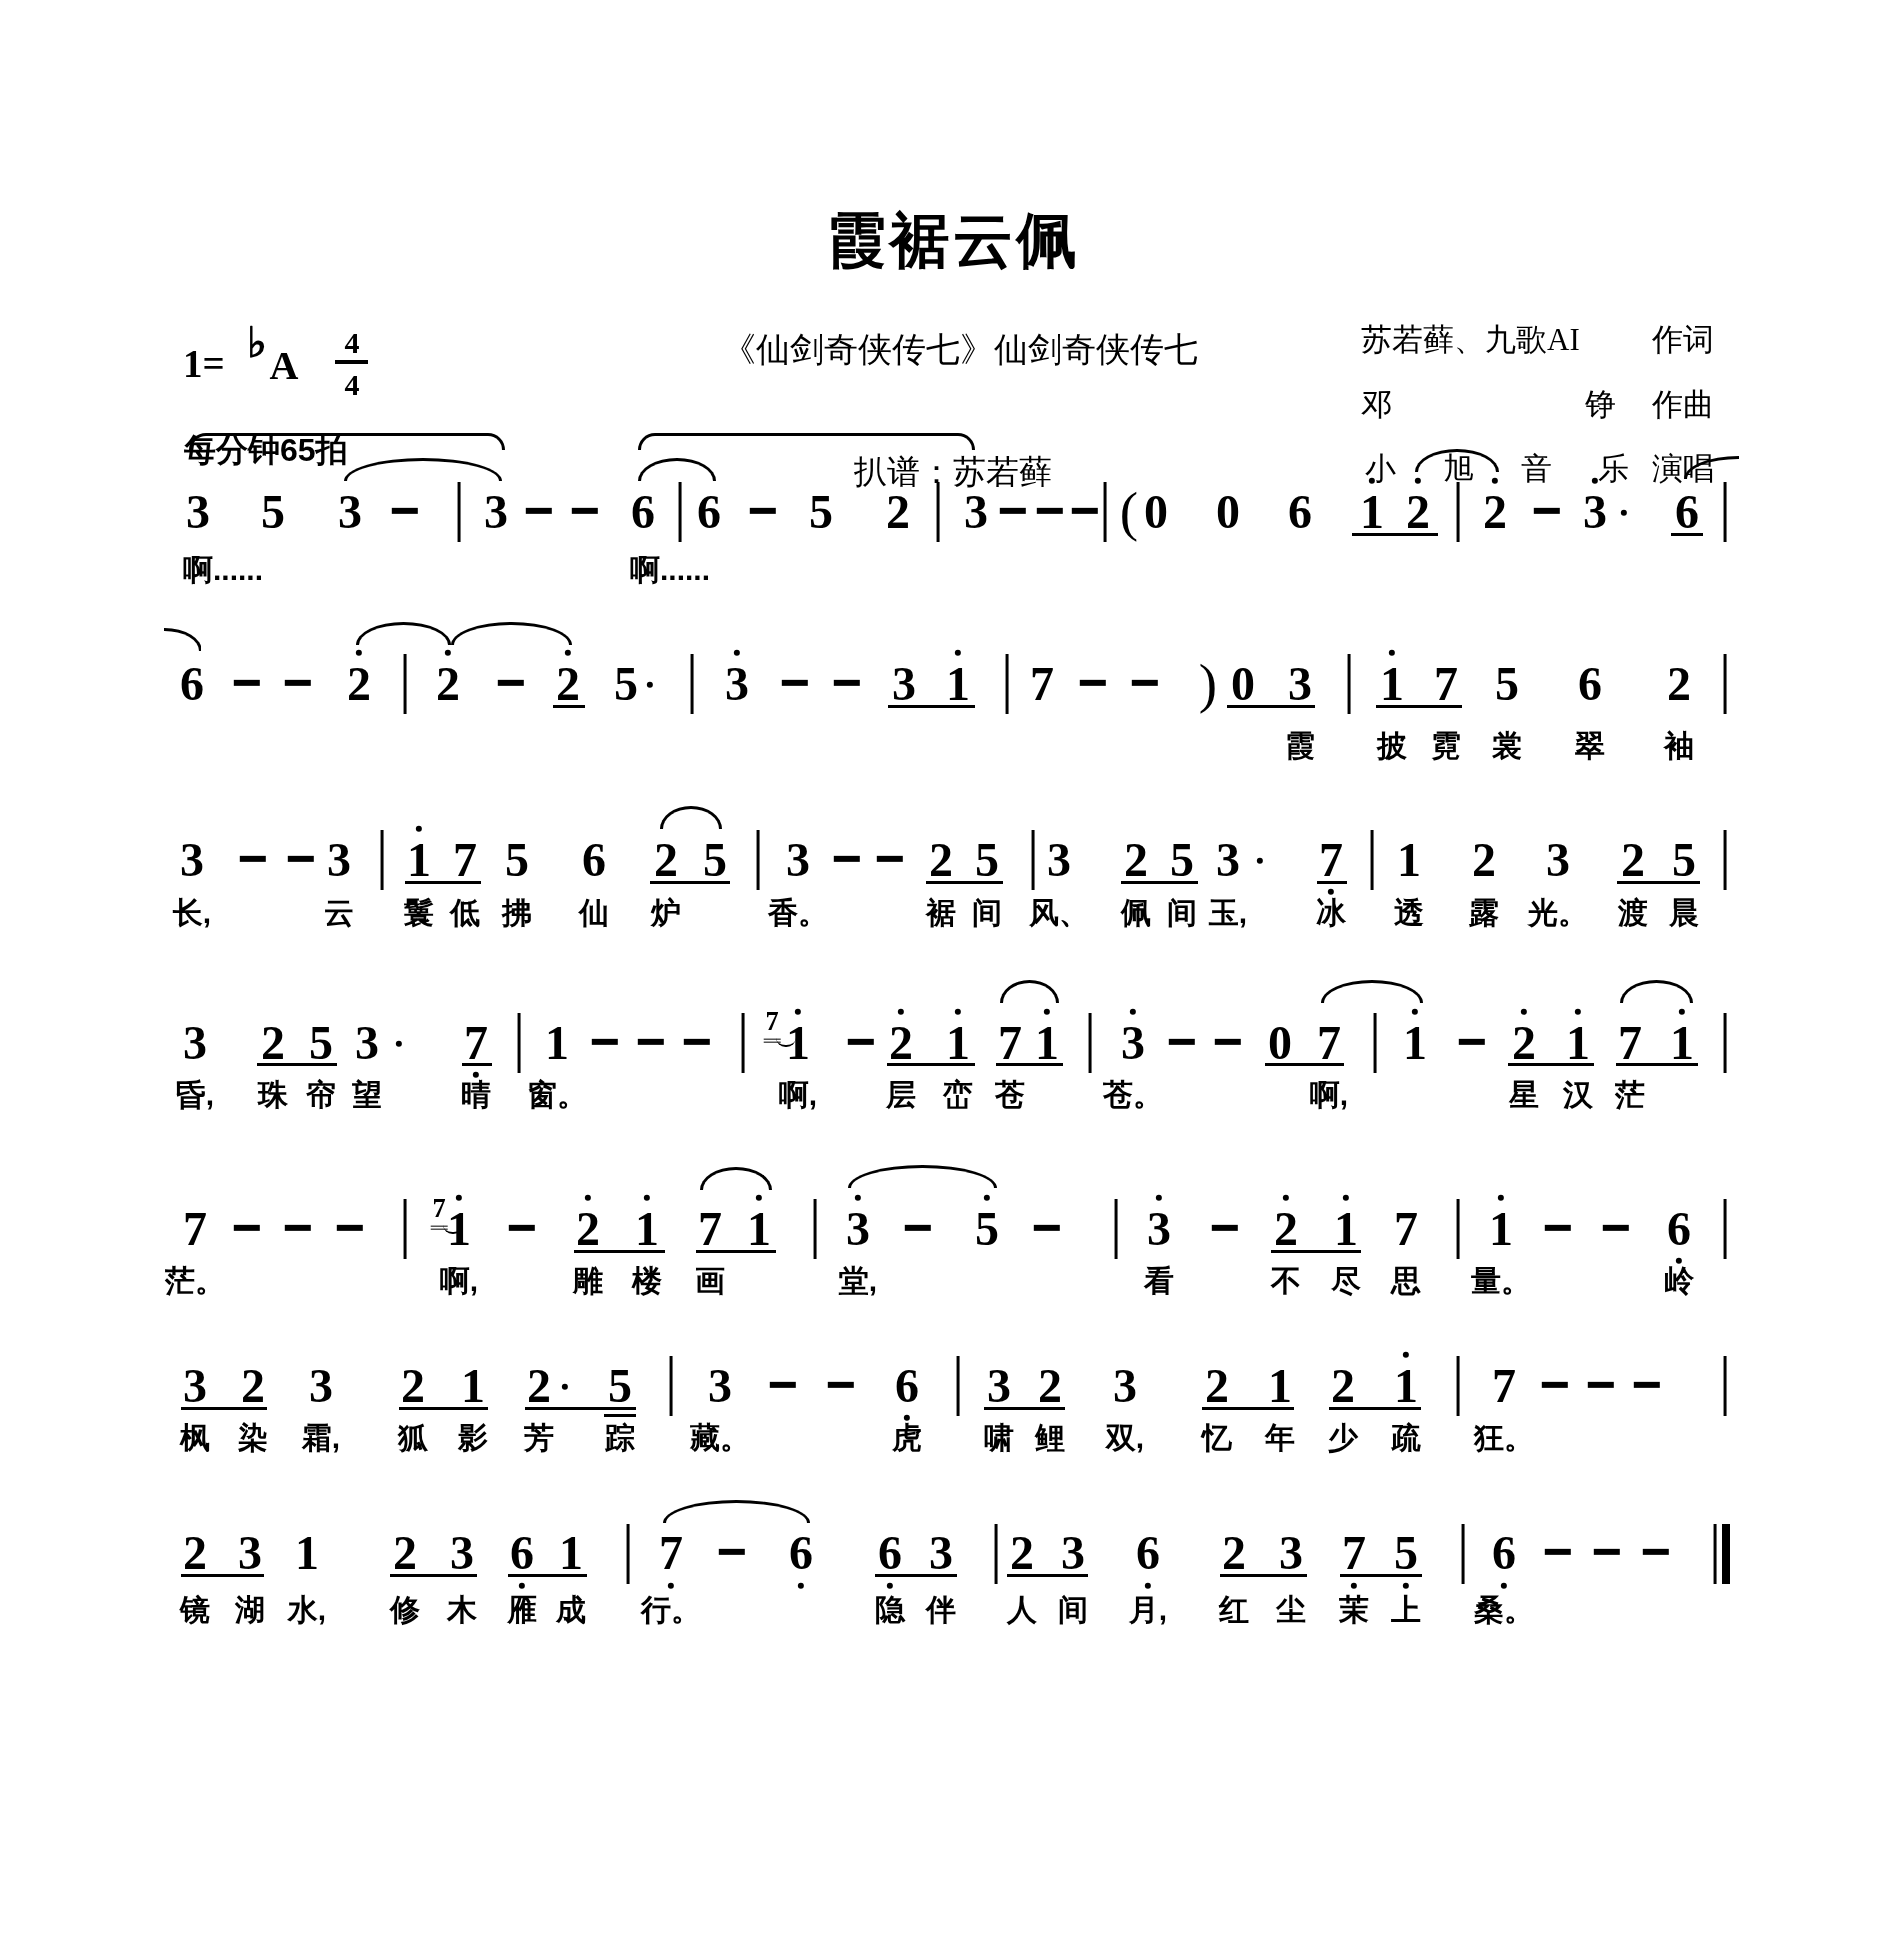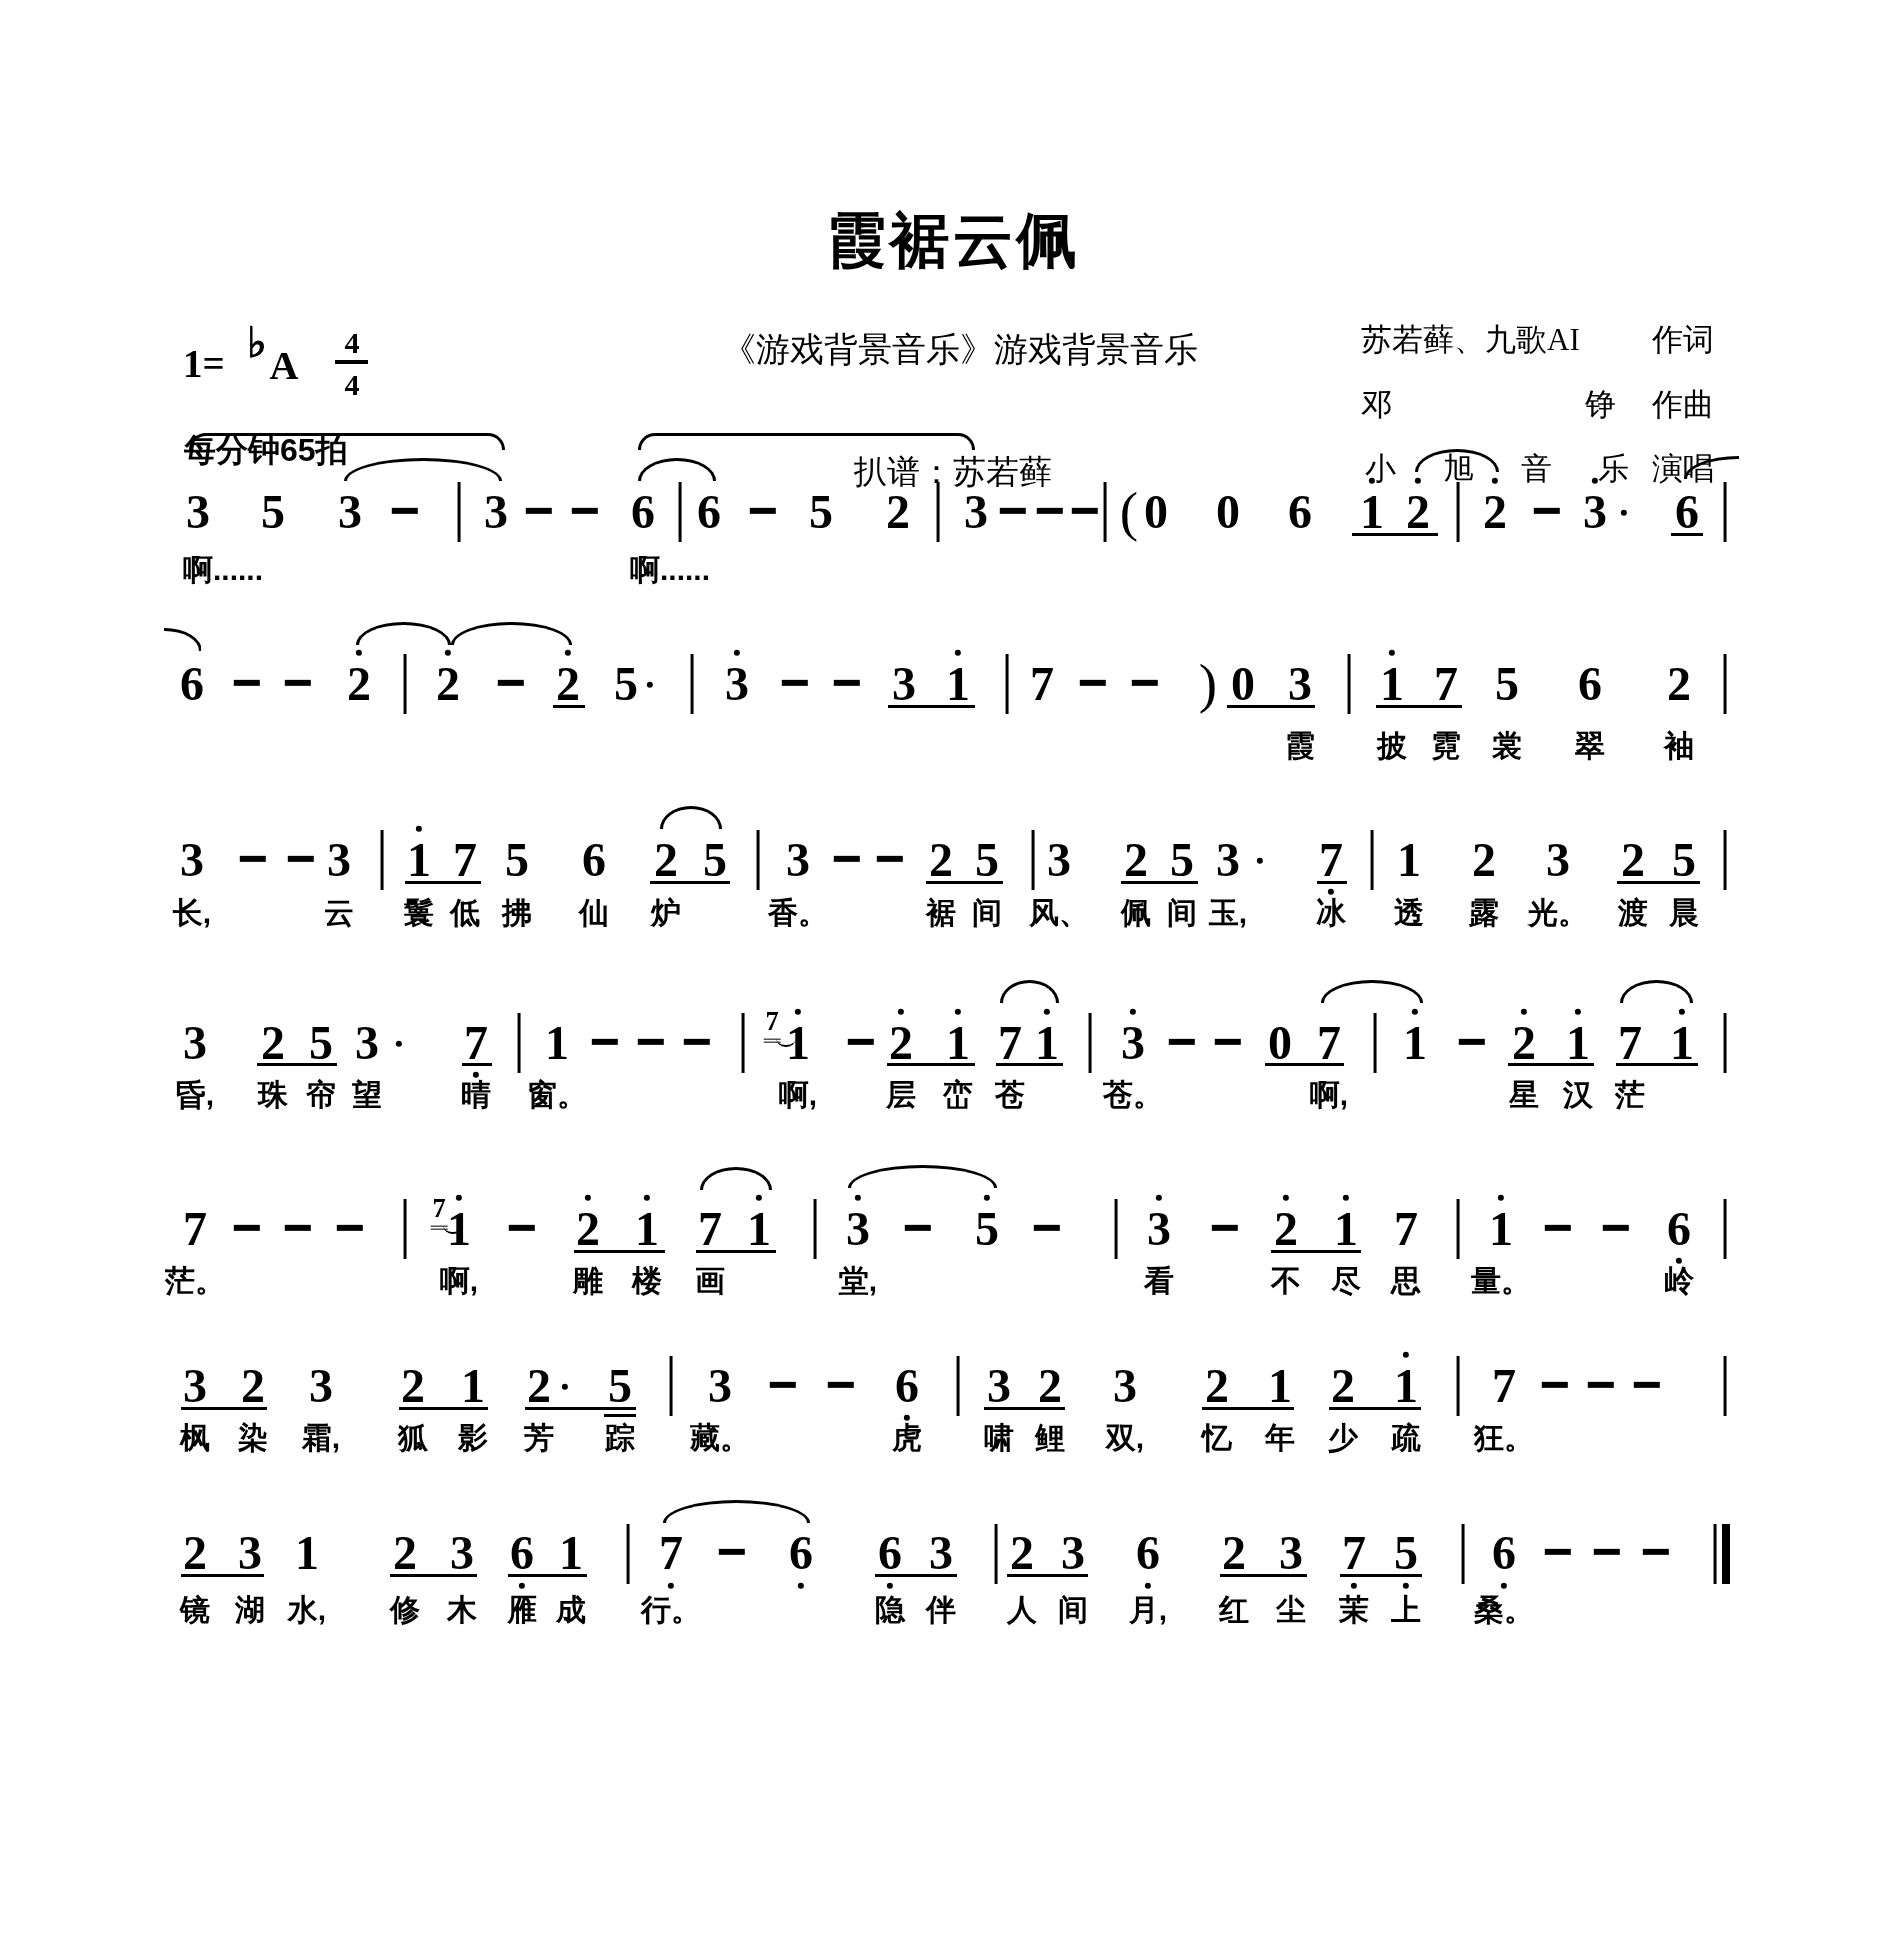--- a/index.html
+++ b/index.html
@@ -37,21 +37,21 @@
 
 <div id="sheet">
   <div id="header">
       <div class="ht sans b" style="left: 953px; top: 241px; font-size: 60px; letter-spacing: 3.4px;">霞裾云佩</div>
       <div class="ht b l" style="left: 183px; top: 363px; font-size: 39px;">1=</div>
       <div class="ht b" style="left: 257px; top: 342px; font-size: 42px;">♭</div>
       <div class="ht b" style="left: 284px; top: 365px; font-size: 40px;">A</div>
       <div class="ht b" style="left: 352px; top: 343px; font-size: 30px;">4</div>
       <div class="ht b" style="left: 352px; top: 385px; font-size: 30px;">4</div>
       <div class="ht sans sb l" style="left: 184px; top: 451px; font-size: 32px;">每分钟65拍</div>
-      <div class="ht " style="left: 960px; top: 350px; font-size: 34px;">《游戏背景音乐》游戏背景音乐</div>
+      <div class="ht " style="left: 960px; top: 350px; font-size: 34px;">《仙剑奇侠传七》仙剑奇侠传七</div>
       <div class="ht " style="left: 953px; top: 472px; font-size: 33px;">扒谱：苏若藓</div>
       <div class="ht l" style="left: 1361px; top: 340px; font-size: 31px;">苏若藓、九歌AI</div>
       <div class="ht l" style="left: 1652px; top: 340px; font-size: 31px;">作词</div>
       <div class="ht l" style="left: 1361px; top: 405px; font-size: 31px;">邓</div>
       <div class="ht l" style="left: 1585px; top: 405px; font-size: 31px;">铮</div>
       <div class="ht l" style="left: 1652px; top: 405px; font-size: 31px;">作曲</div>
       <div class="ht l" style="left: 1365px; top: 469px; font-size: 31px;">小</div>
       <div class="ht l" style="left: 1443px; top: 469px; font-size: 31px;">旭</div>
       <div class="ht l" style="left: 1521px; top: 469px; font-size: 31px;">音</div>
       <div class="ht l" style="left: 1598px; top: 469px; font-size: 31px;">乐</div>

